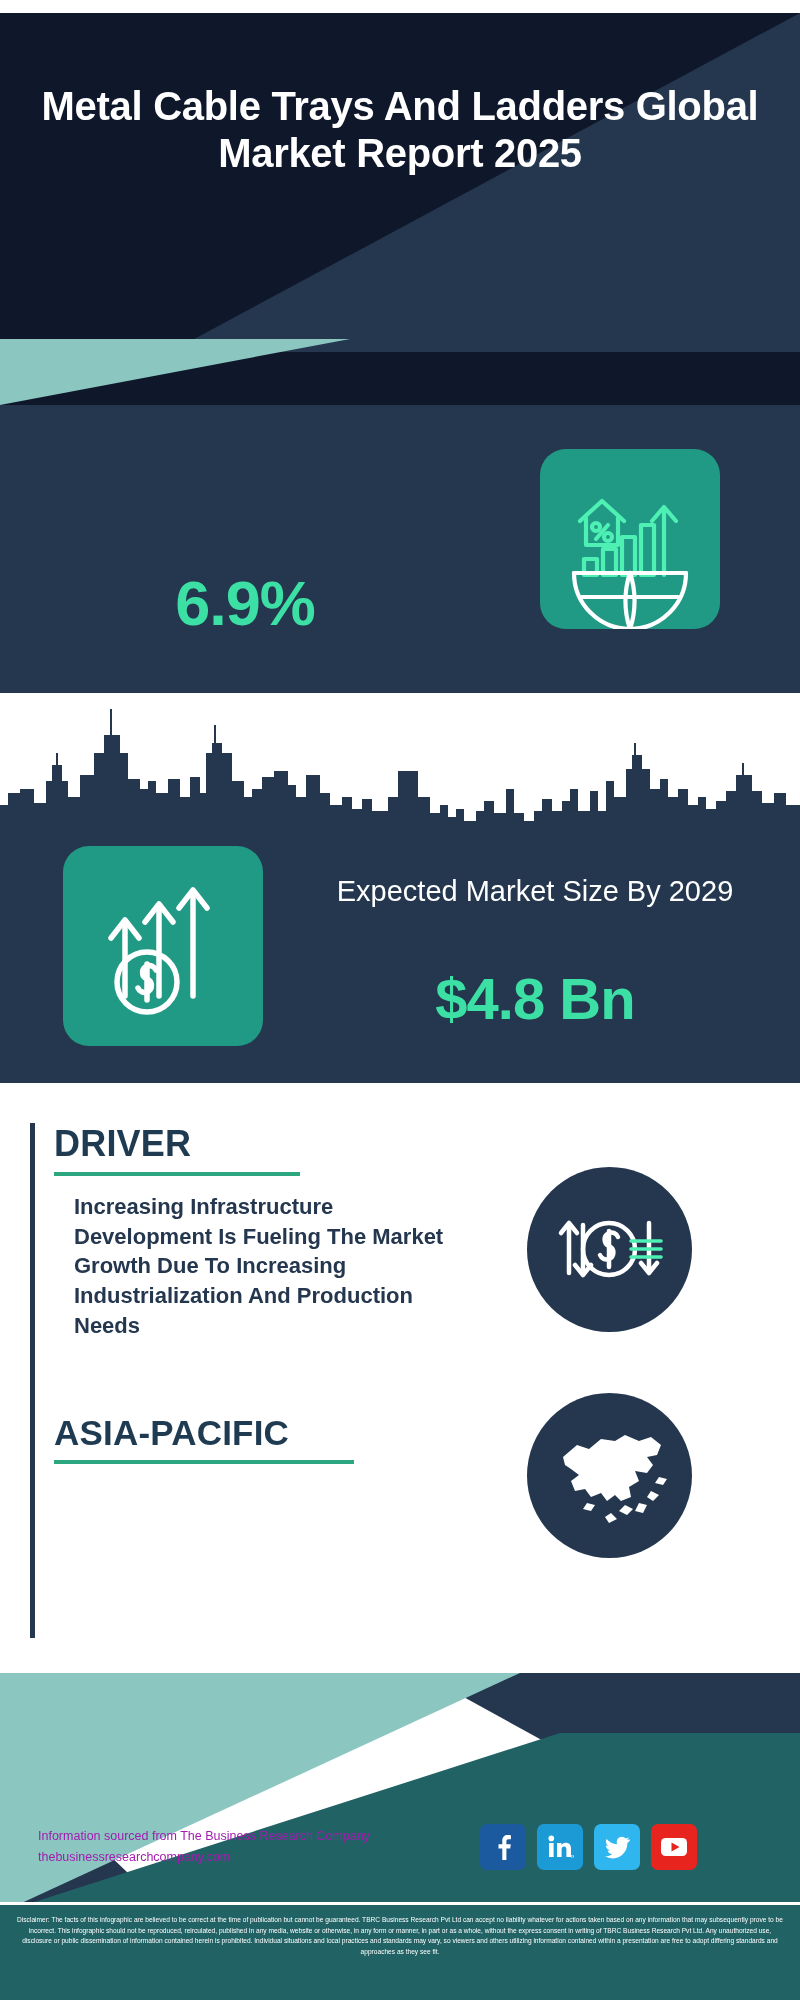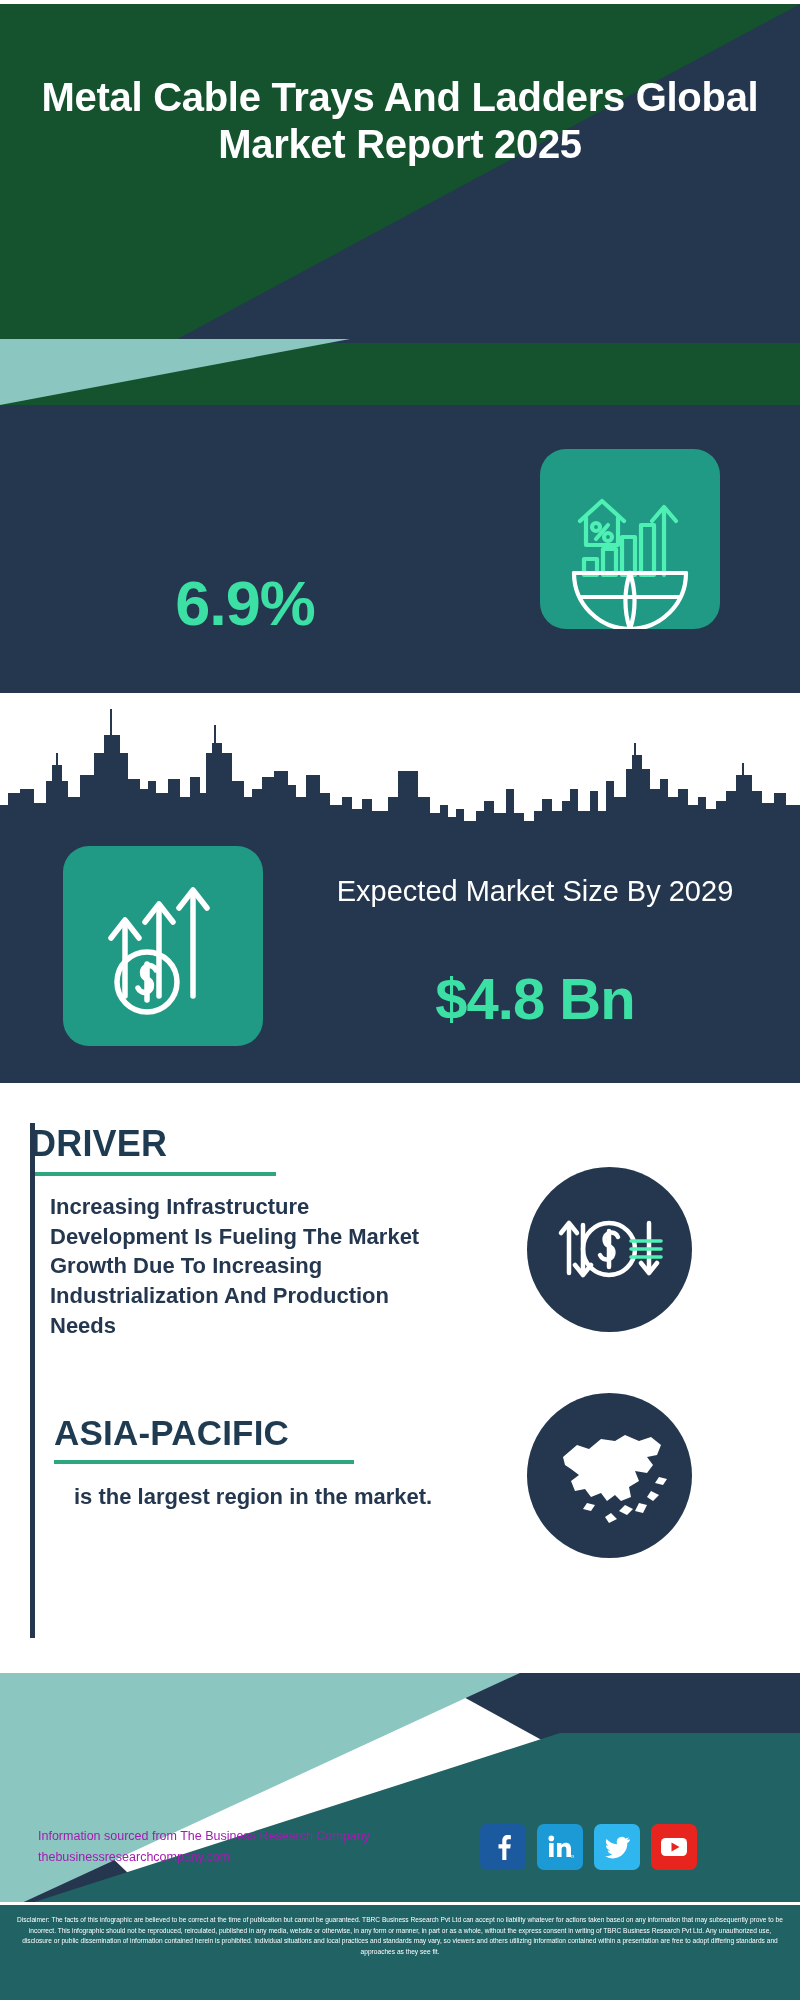--- a/index.html
+++ b/index.html
@@ -7,22 +7,22 @@
   body {
     font-family:"Liberation Sans", sans-serif;
     background:#ffffff;
     position:relative;
     overflow:hidden;
   }
   .page { position:relative; width:800px; height:2000px; background:#fff; }
 
   
   .header {
-    position:absolute; left:0; top:4px; width:800px; height:408px;
-    background:#14532d; overflow:hidden;
+    position:absolute; left:0; top:13px; width:800px; height:408px;
+    background:#0f172a; overflow:hidden;
   }
   .header-diag {
     position:absolute; left:0; top:0; width:800px; height:339px;
   }
   .header-title {
     position:absolute; left:0; top:70px; width:800px;
     text-align:center; color:#ffffff;
     font-size:40px; font-weight:bold; line-height:1.18;
     letter-spacing:-0.3px; z-index:3; padding:0 22px;
   }
@@ -77,21 +77,21 @@
   .vbar {
     position:absolute; left:0; top:0; width:5px; height:100%;
     background:#24374f;
   }
   .blk-title {
     color:#1f3b52; font-weight:bold; letter-spacing:0.2px;
   }
   .blk-underline { height:4px; background:#2ca77f; margin-top:7px; }
   .blk-body { color:#24374f; font-weight:bold; line-height:1.35;margin-left:20px; }
 
-  .driver-block { left:30px; top:40px; width:420px; height:290px; }
+  .driver-block { left:30px; top:40px; width:420px; height:290px; padding-left:24px; }
   .driver-title { font-size:36px; }
   .driver-rule { width:246px; }
   .driver-text { margin-top:16px; font-size:22px; }
 
   .region-block { left:30px; top:330px; width:420px; height:225px; padding-left:24px; }
   .region-title { font-size:35px; }
   .region-rule { width:300px; }
   .region-text { margin-top:18px; font-size:22px; }
 
   .circle-icon {
@@ -229,21 +229,20 @@
       <div class="vbar"></div>
       <div class="blk-title driver-title">DRIVER</div>
       <div class="blk-underline driver-rule"></div>
       <div class="blk-body driver-text">Increasing Infrastructure Development Is Fueling The Market Growth Due To Increasing Industrialization And Production Needs</div>
     </div>
 
     <div class="block region-block">
       <div class="vbar"></div>
       <div class="blk-title region-title">ASIA-PACIFIC</div>
       <div class="blk-underline region-rule"></div>
-      <div class="blk-body region-text">is the largest region in the market.</div>
     </div>
   </div>
 
   <div class="circle-icon circ-driver">
     <svg viewBox="0 0 165 165" width="165" height="165">
       <g fill="none" stroke="#ffffff" stroke-width="4.5" stroke-linecap="round" stroke-linejoin="round">
         <circle cx="82" cy="82" r="26"></circle>
         <path d="M82 64 L82 100"></path>
         <path d="M91 70 a7 7 0 0 0 -9 -4 a7 7 0 0 0 0 13 a7 7 0 0 1 0 13 a7 7 0 0 1 -9 -4"></path>
         <path d="M42 58 L42 106"></path>

